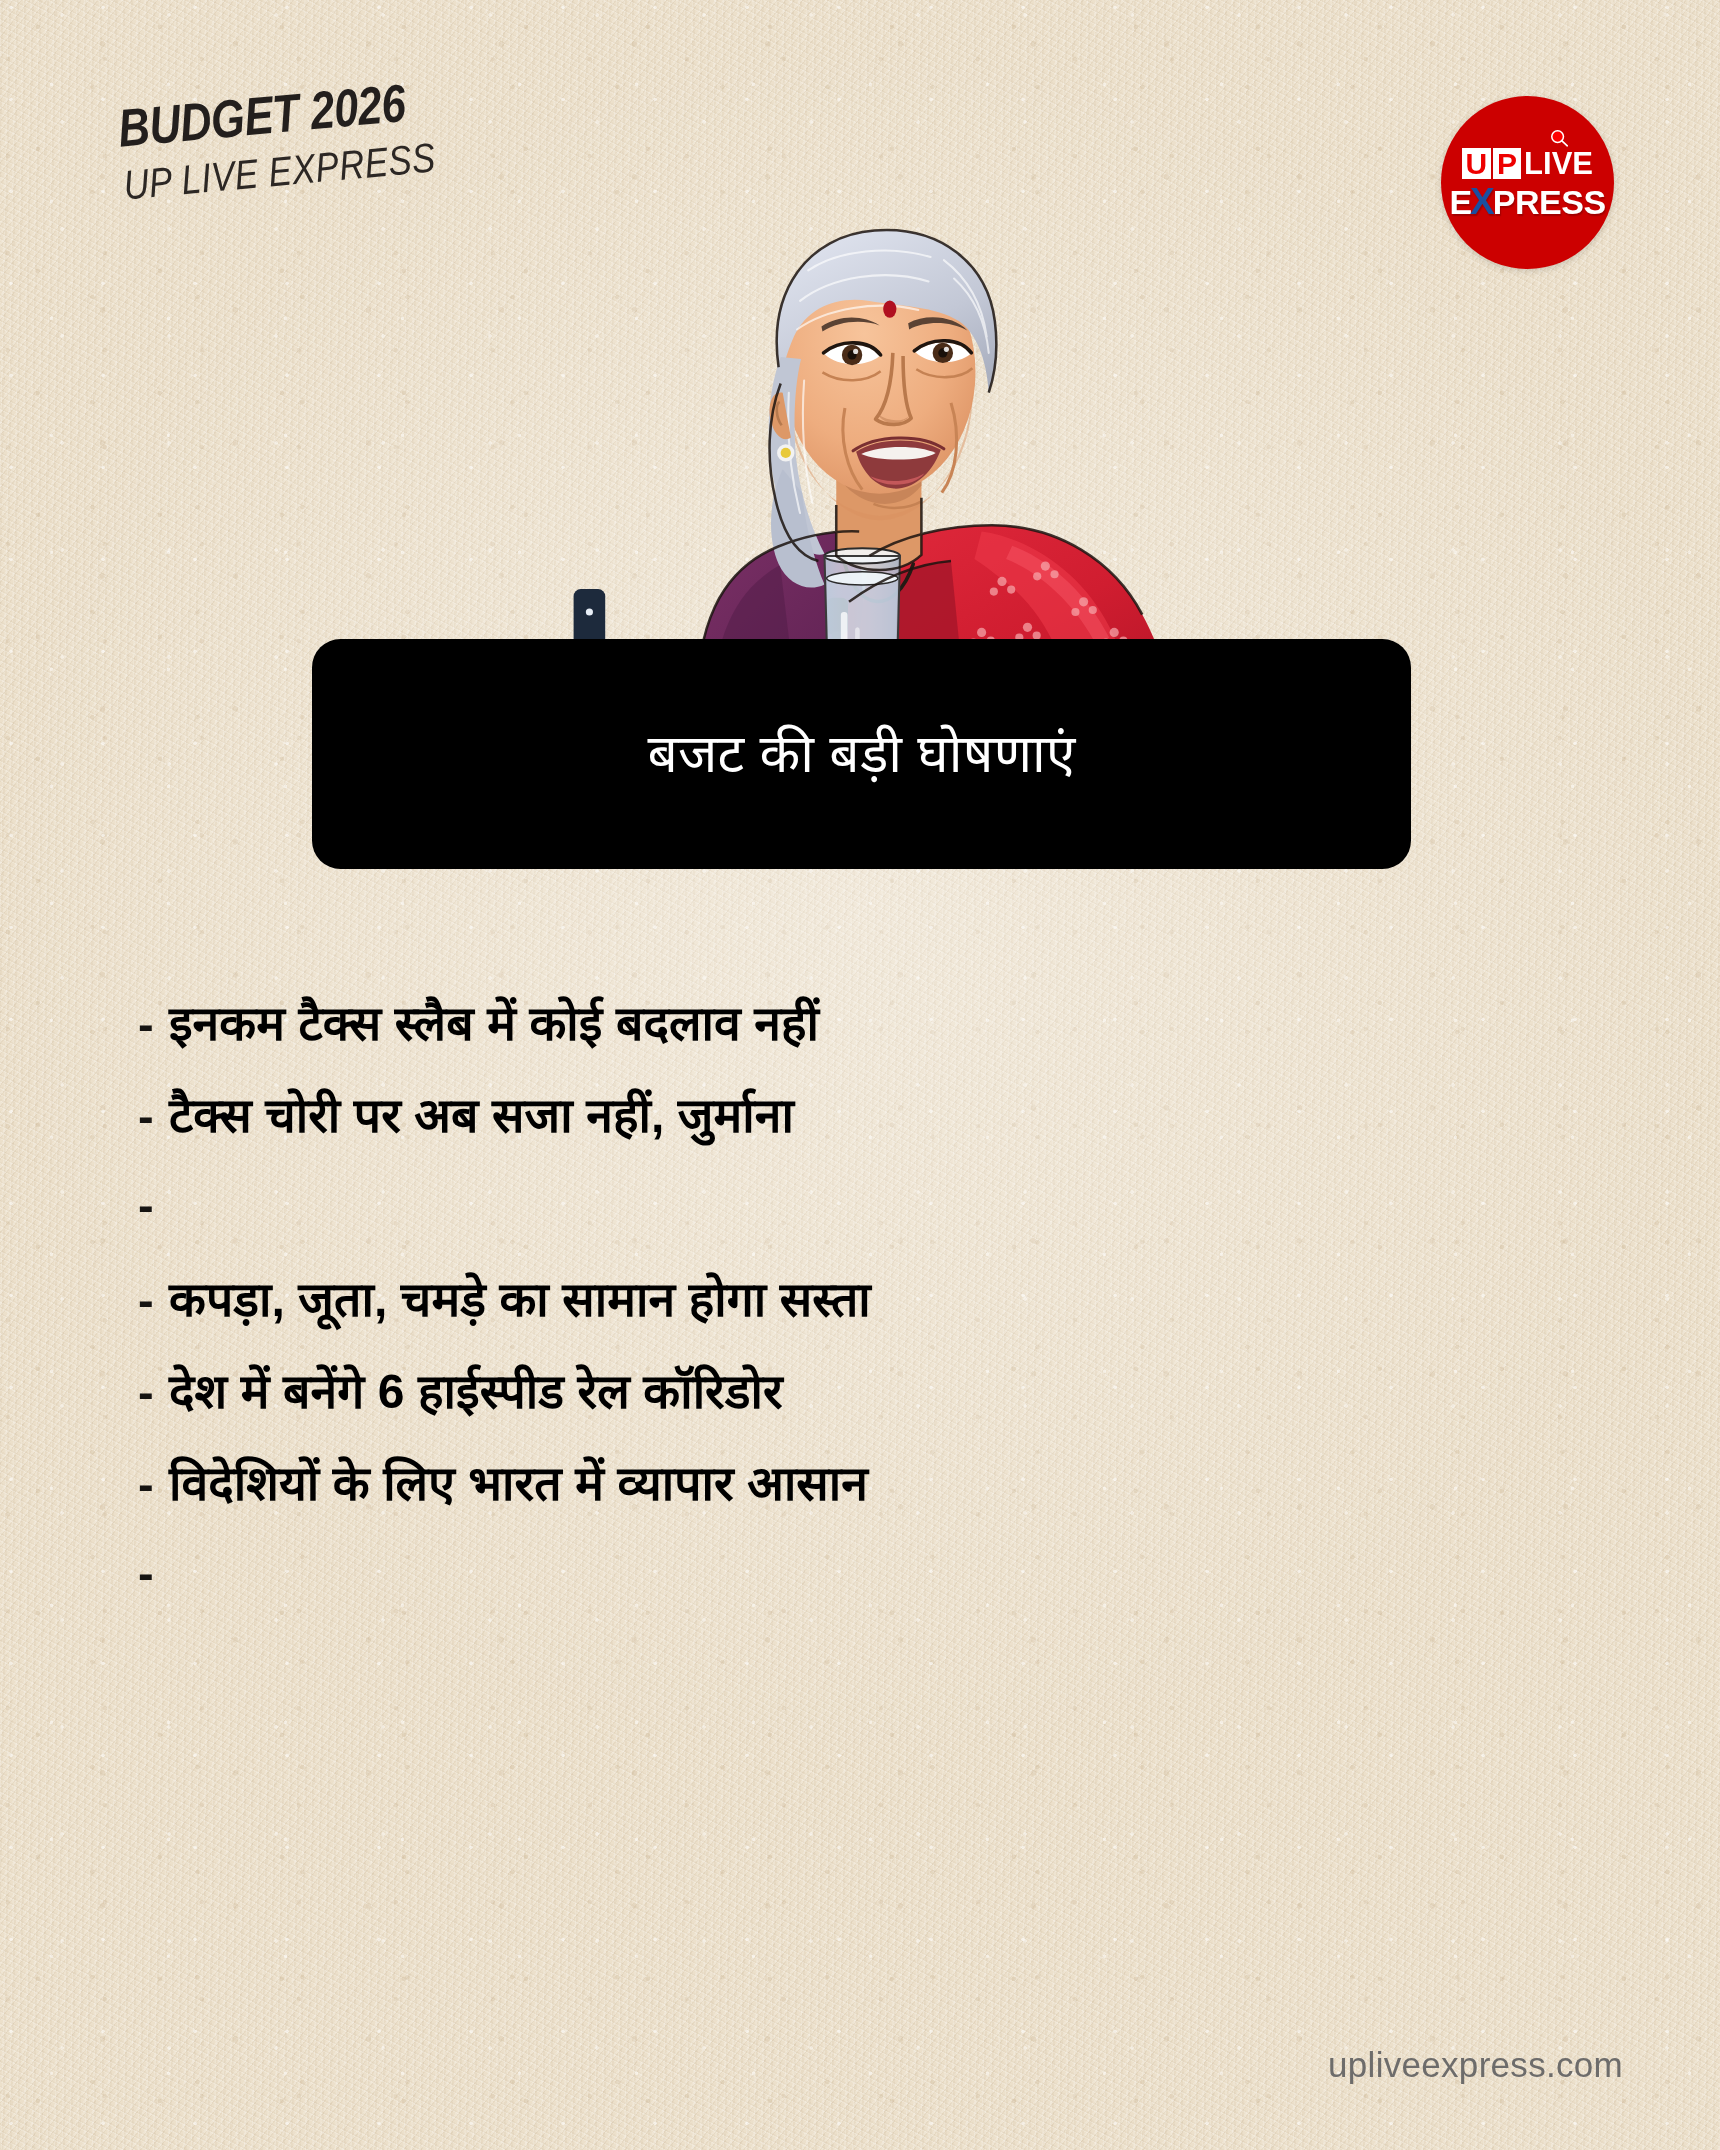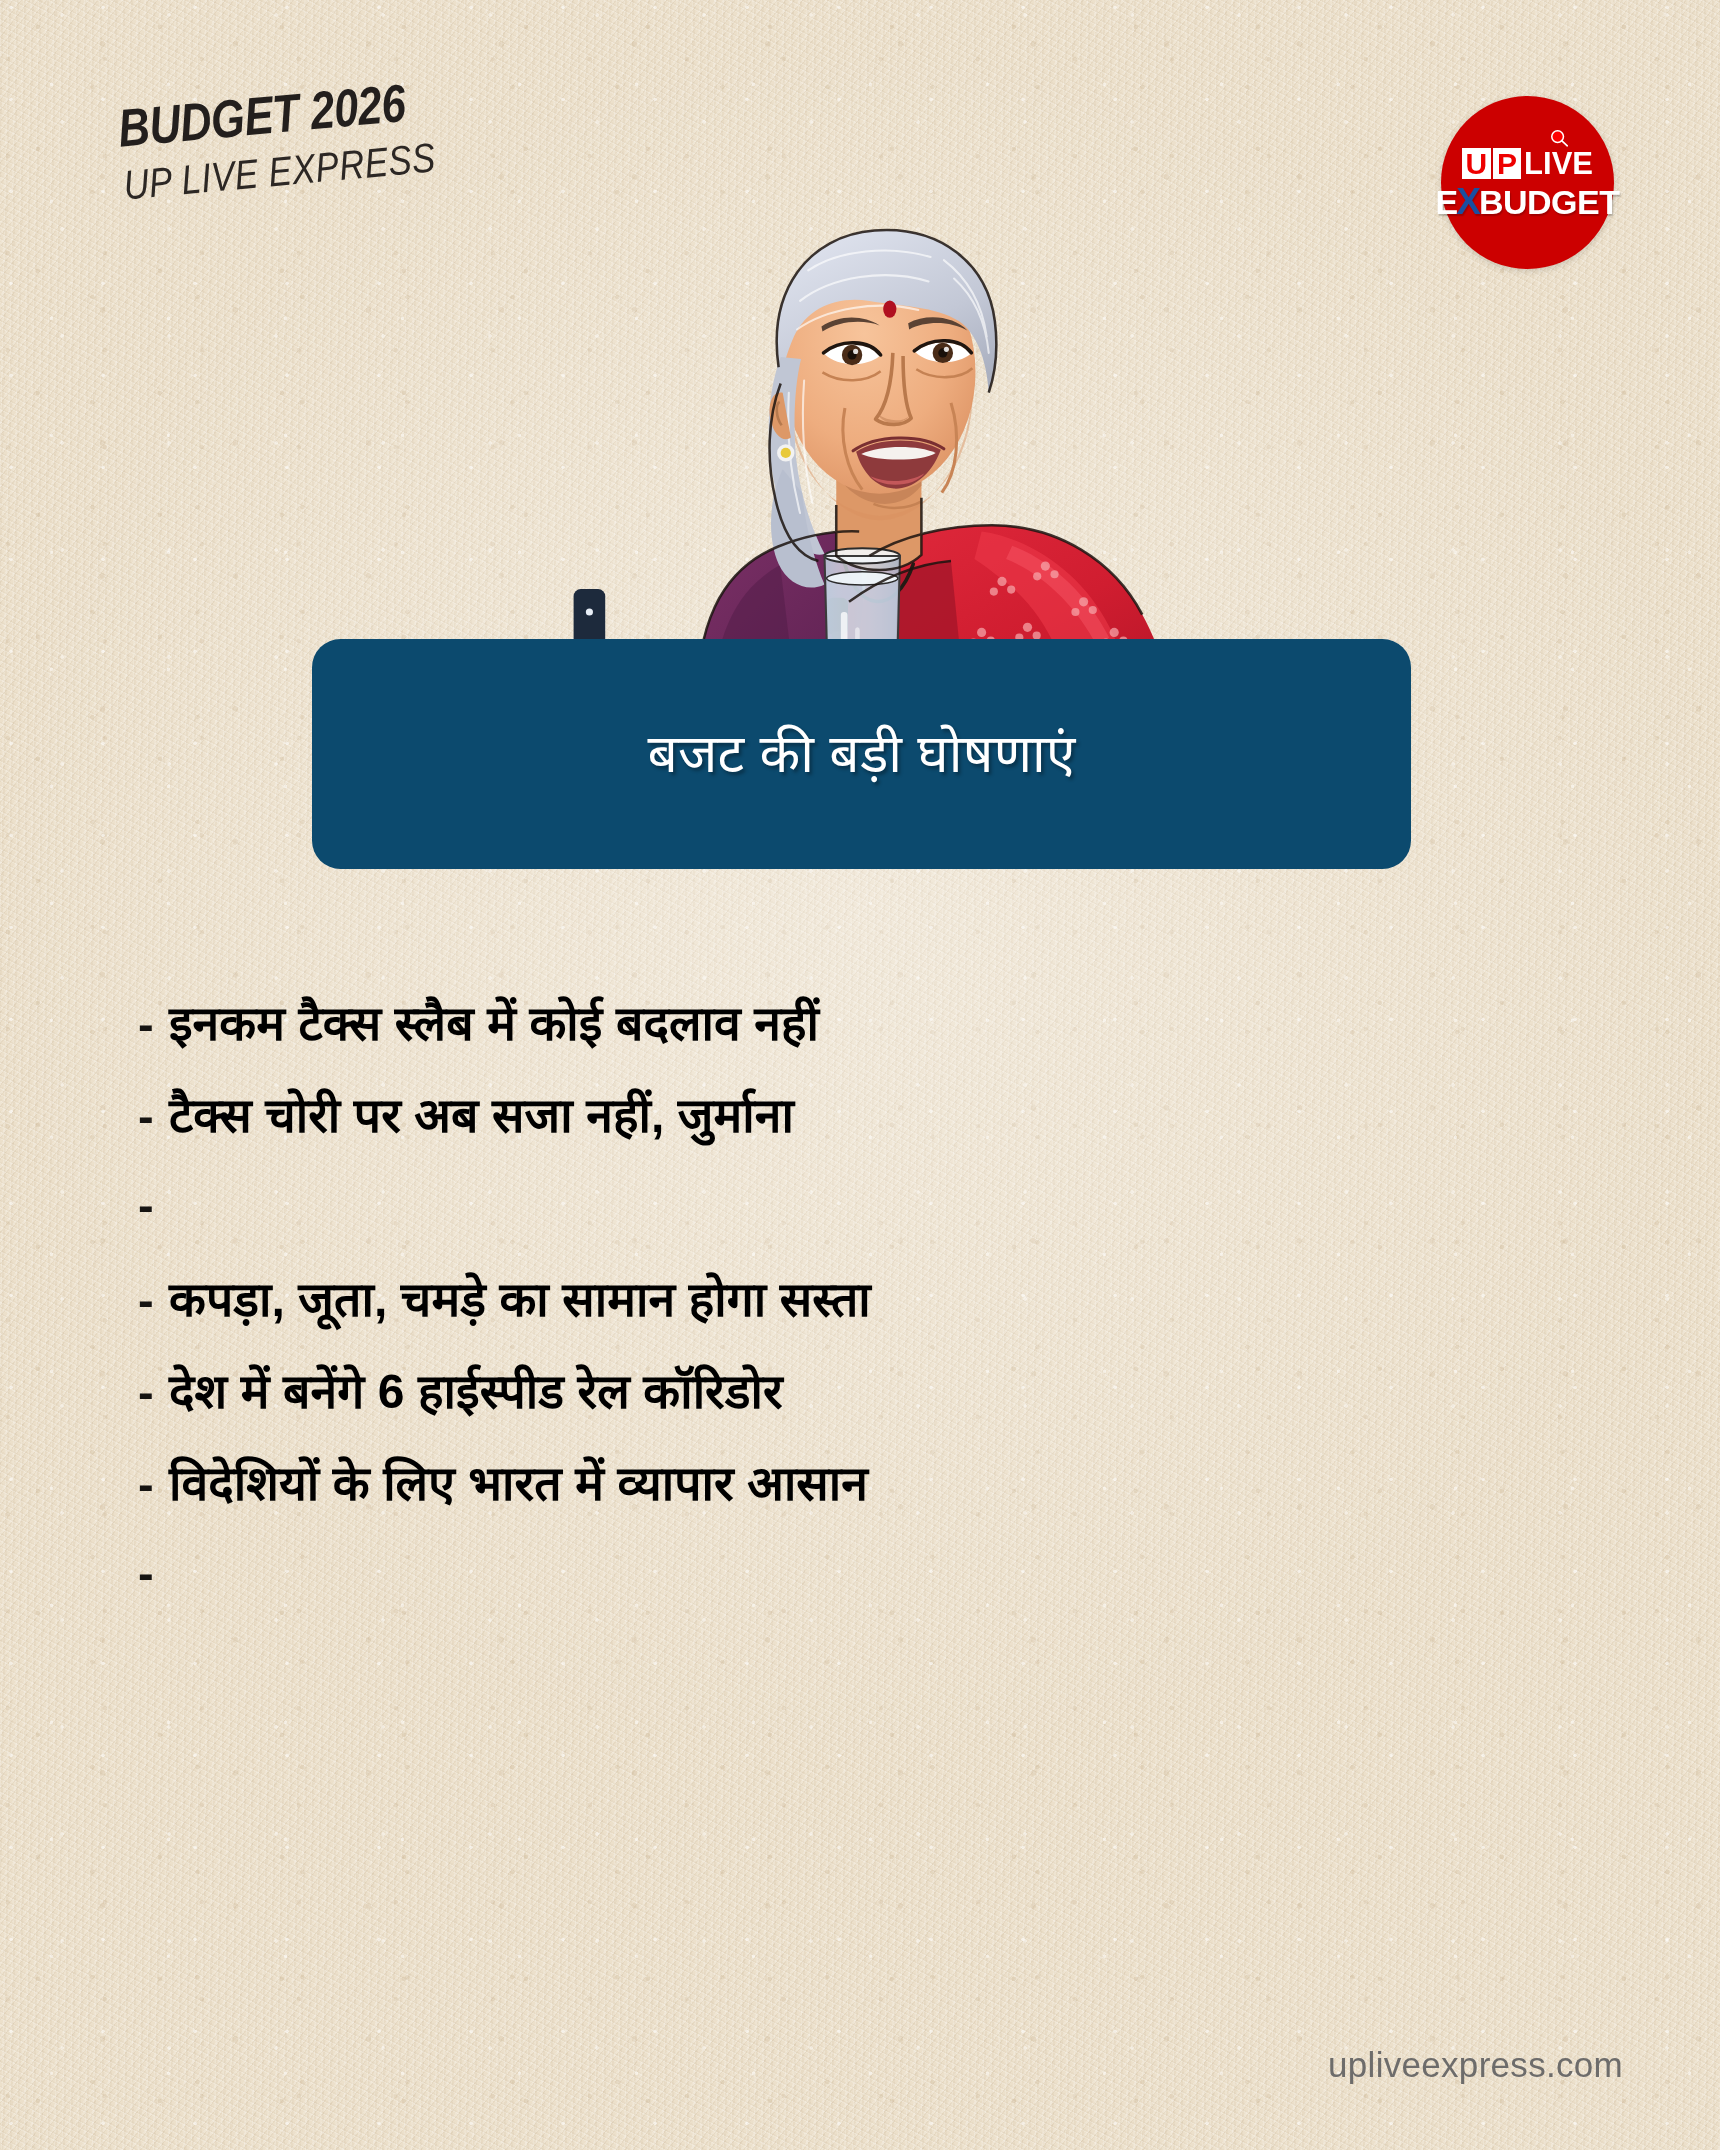--- a/index.html
+++ b/index.html
@@ -166,21 +166,21 @@
     height: 561px;
   }
 
   
   #headline-banner {
     position: absolute;
     left: 312px;
     top: 639px;
     width: 1099px;
     height: 230px;
-    background: #0c4a6e;
+    background: #000000;
     border-radius: 28.5px;
     display: flex;
     flex-direction: column;
     align-items: center;
     justify-content: center;
     gap: 15.3px;
   }
   .headline-line {
     color: #ffffff;
     font-family: "Liberation Sans", sans-serif;
@@ -256,21 +256,21 @@
         <span>LIVE</span>
         <svg id="logo-magnifier" viewBox="0 0 34 34">
           <circle cx="13" cy="13" r="11.5" fill="#ff0000" stroke="#ffffff" stroke-width="3"></circle>
           <line x1="21" y1="21" x2="32" y2="31" stroke="#ffffff" stroke-width="3.4" stroke-linecap="round"></line>
         </svg>
       </span>
     </div>
     <div id="logo-row-2">
       <span>E</span>
         <span class="logo-x">X</span>
-        <span>BUDGET</span>
+        <span>PRESS</span>
     </div>
   </div>
 
   <svg id="portrait" viewBox="0 0 1300 1100" preserveAspectRatio="xMidYMax meet">
     <defs>
       <clipPath id="pclip">
           <rect x="0" y="0" width="1300" height="1100"></rect>
         </clipPath>
       <linearGradient id="sareeGrad" x1="0" y1="0" x2="1" y2="1">
         <stop offset="0%" stop-color="#e0293c"></stop>

